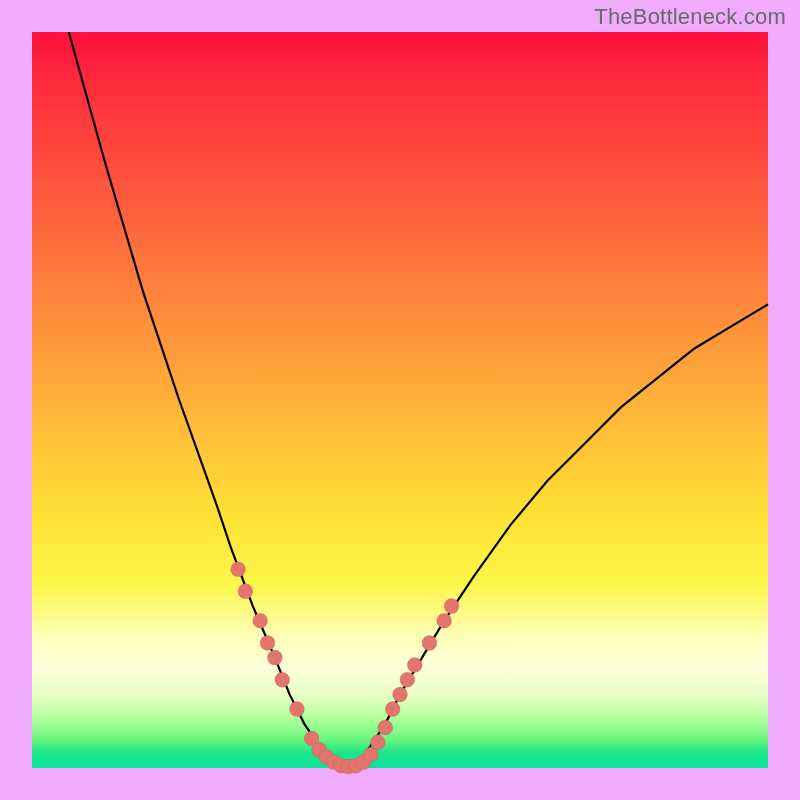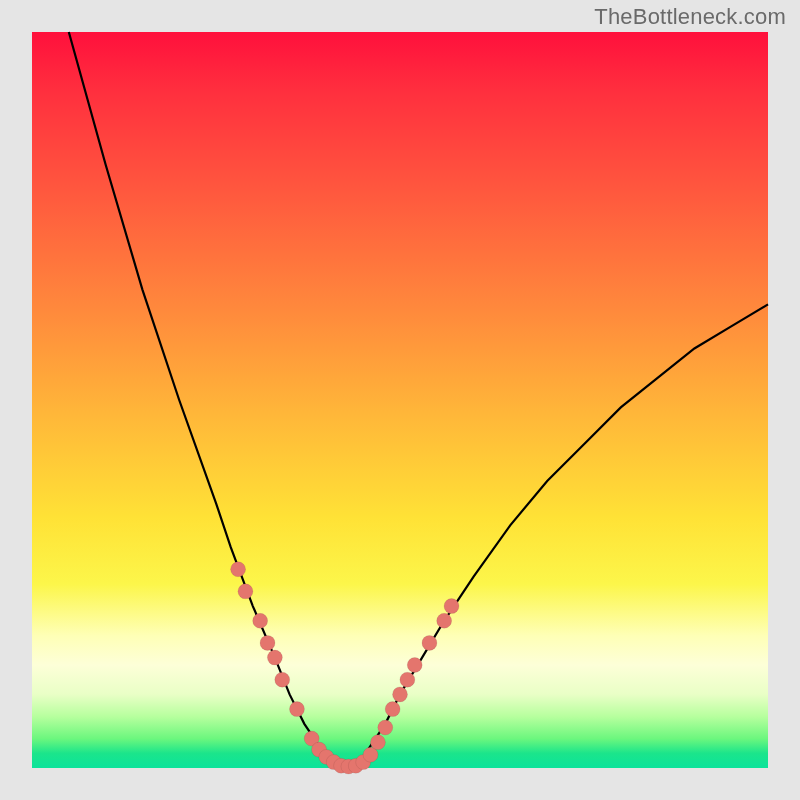--- a/index.html
+++ b/index.html
@@ -8,21 +8,21 @@
     width: 800px;
     height: 800px;
     overflow: hidden;
     background: #000;
     font-family: Arial, Helvetica, sans-serif;
   }
   .frame {
     position: relative;
     width: 800px;
     height: 800px;
-    background: #e5e5e5;
+    background: #f0abfc;
   }
   .watermark {
     position: absolute;
     top: 4px;
     right: 14px;
     color: #6a6a6a;
     font-size: 22px;
     font-weight: 500;
     letter-spacing: 0.2px;
     user-select: none;

